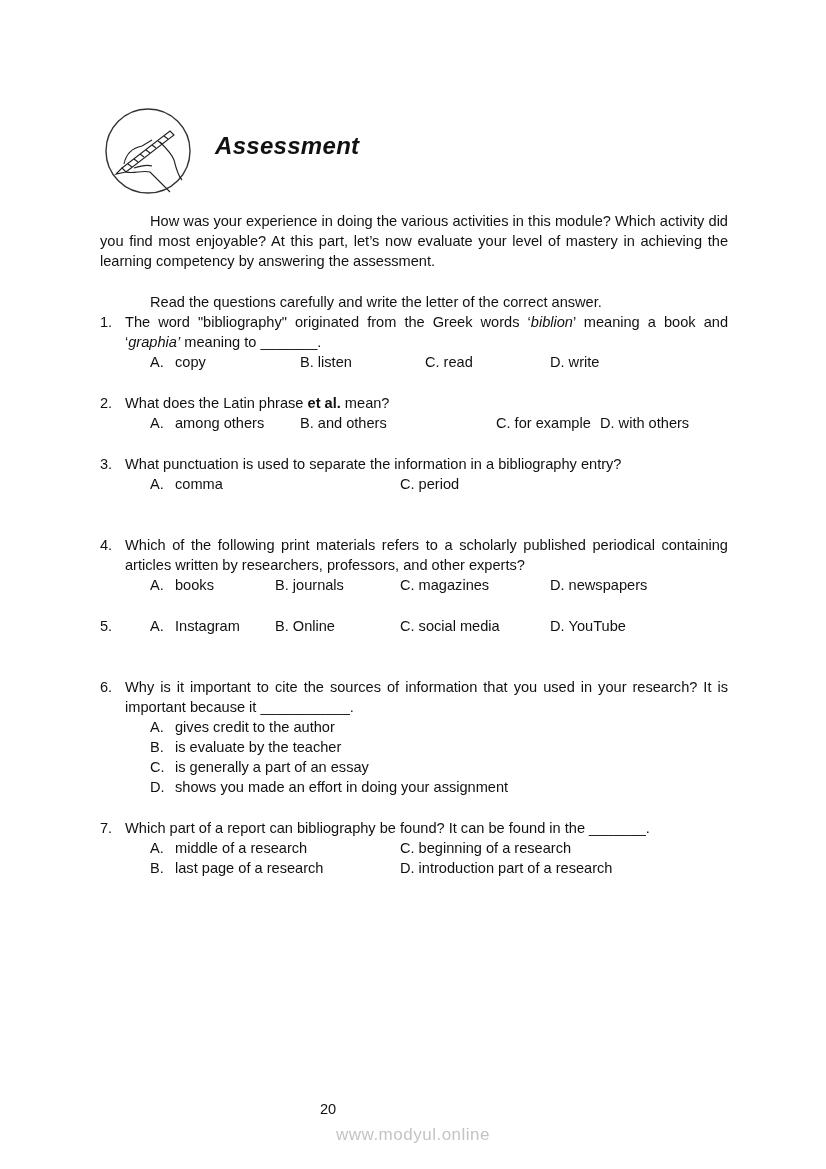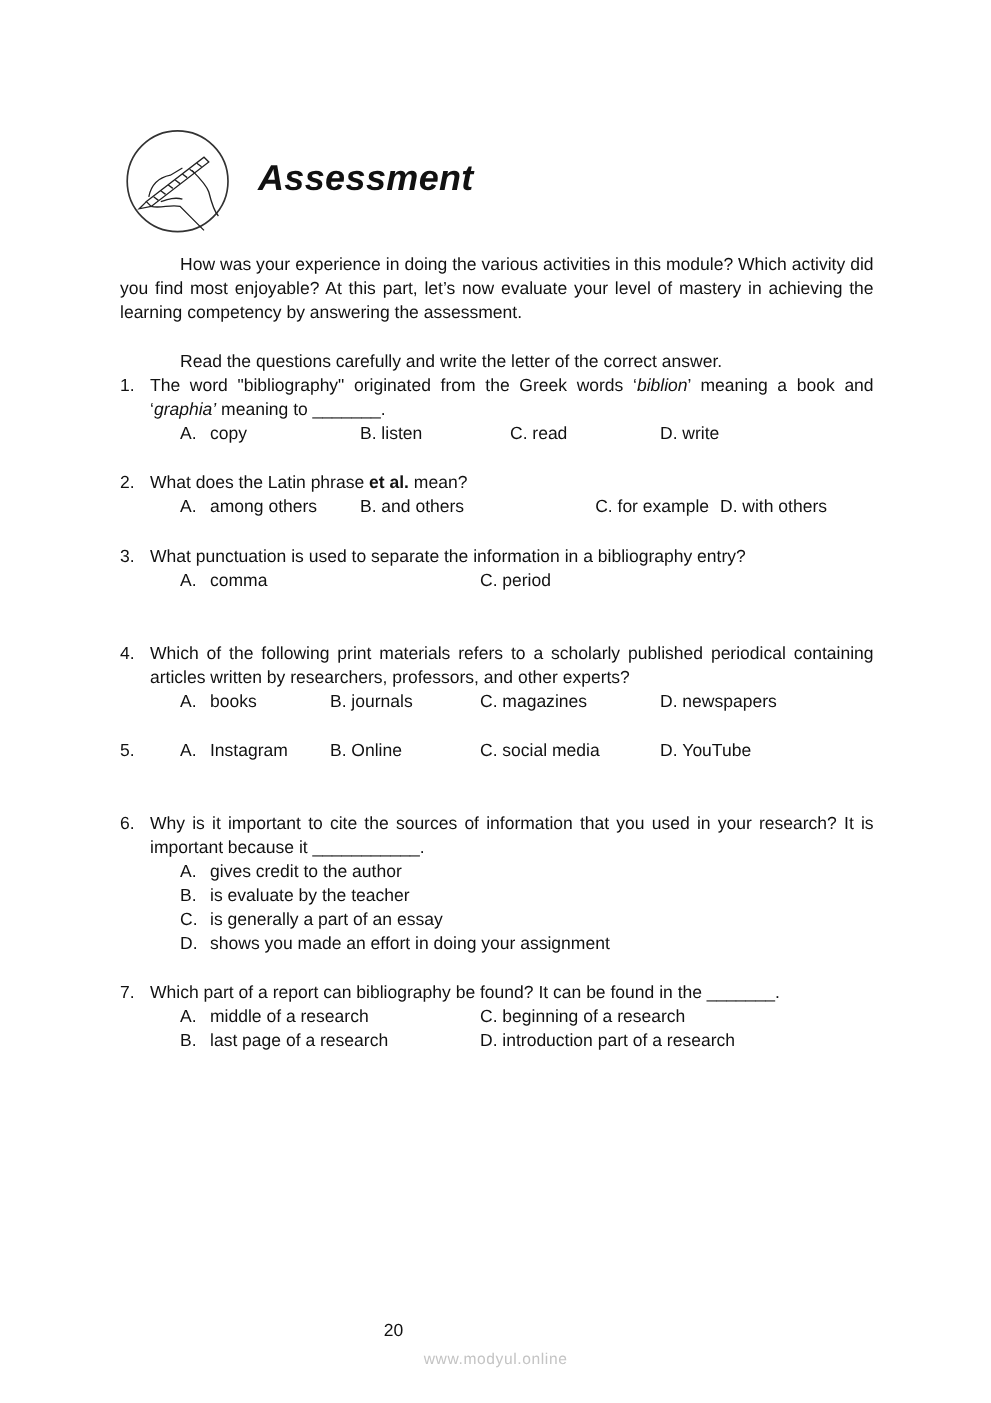--- a/index.html
+++ b/index.html
@@ -5,38 +5,38 @@
     html, body { margin: 0; padding: 0; background: #ffffff; }
     body {
       width: 826px; height: 1169px; position: relative; overflow: hidden;
       font-family: "Liberation Sans", sans-serif; color: #111;
       font-size: 14.6px;
     }
     .header { position: absolute; left: 104px; top: 106px; height: 92px; width: 400px; }
     .header svg { position: absolute; left: 0; top: 0; }
     .title {
       position: absolute; left: 111px; top: 26px;
-      font-size: 30px; font-weight: bold; font-style: italic; color: #111;
+      font-size: 24px; font-weight: bold; font-style: italic; color: #111;
       letter-spacing: 0.3px;
     }
     .intro {
       position: absolute; left: 100px; top: 211px; width: 628px;
       line-height: 20px; text-align: justify;
     }
     .intro .indent { display: inline-block; width: 50px; }
     .instruction { position: absolute; left: 150px; top: 292px; line-height: 20px; }
     .q { position: absolute; left: 100px; width: 628px; line-height: 20px; }
     .q .num { position: absolute; left: 0; top: 0; }
     .q .stem { margin-left: 25px; text-align: justify; }
     .opts { position: relative; height: 20px; }
     .opt { position: absolute; top: 0; white-space: nowrap; }
     .opt .lt { display: inline-block; width: 25px; }
     .opt .lt2 { margin-right: 4px; }
     .pagenum { position: absolute; left: 0; width: 656px; top: 1101px; text-align: center; font-size: 14.6px; }
-    .watermark { position: absolute; left: 0; width: 826px; top: 1125px; text-align: center; font-size: 13px; color: #c4c4c4; letter-spacing: 0.5px; }
+    .watermark { position: absolute; left: 0; width: 826px; top: 1125px; text-align: center; font-size: 17px; color: #c4c4c4; letter-spacing: 0.5px; }
     i { font-style: italic; }
     b { font-weight: bold; }
   </style>
 </head>
 <body>
 
 <div class="header">
   <svg width="90" height="90" viewBox="0 0 90 90">
     <circle cx="44" cy="45" r="42" fill="none" stroke="#333" stroke-width="1.4"></circle>
 

